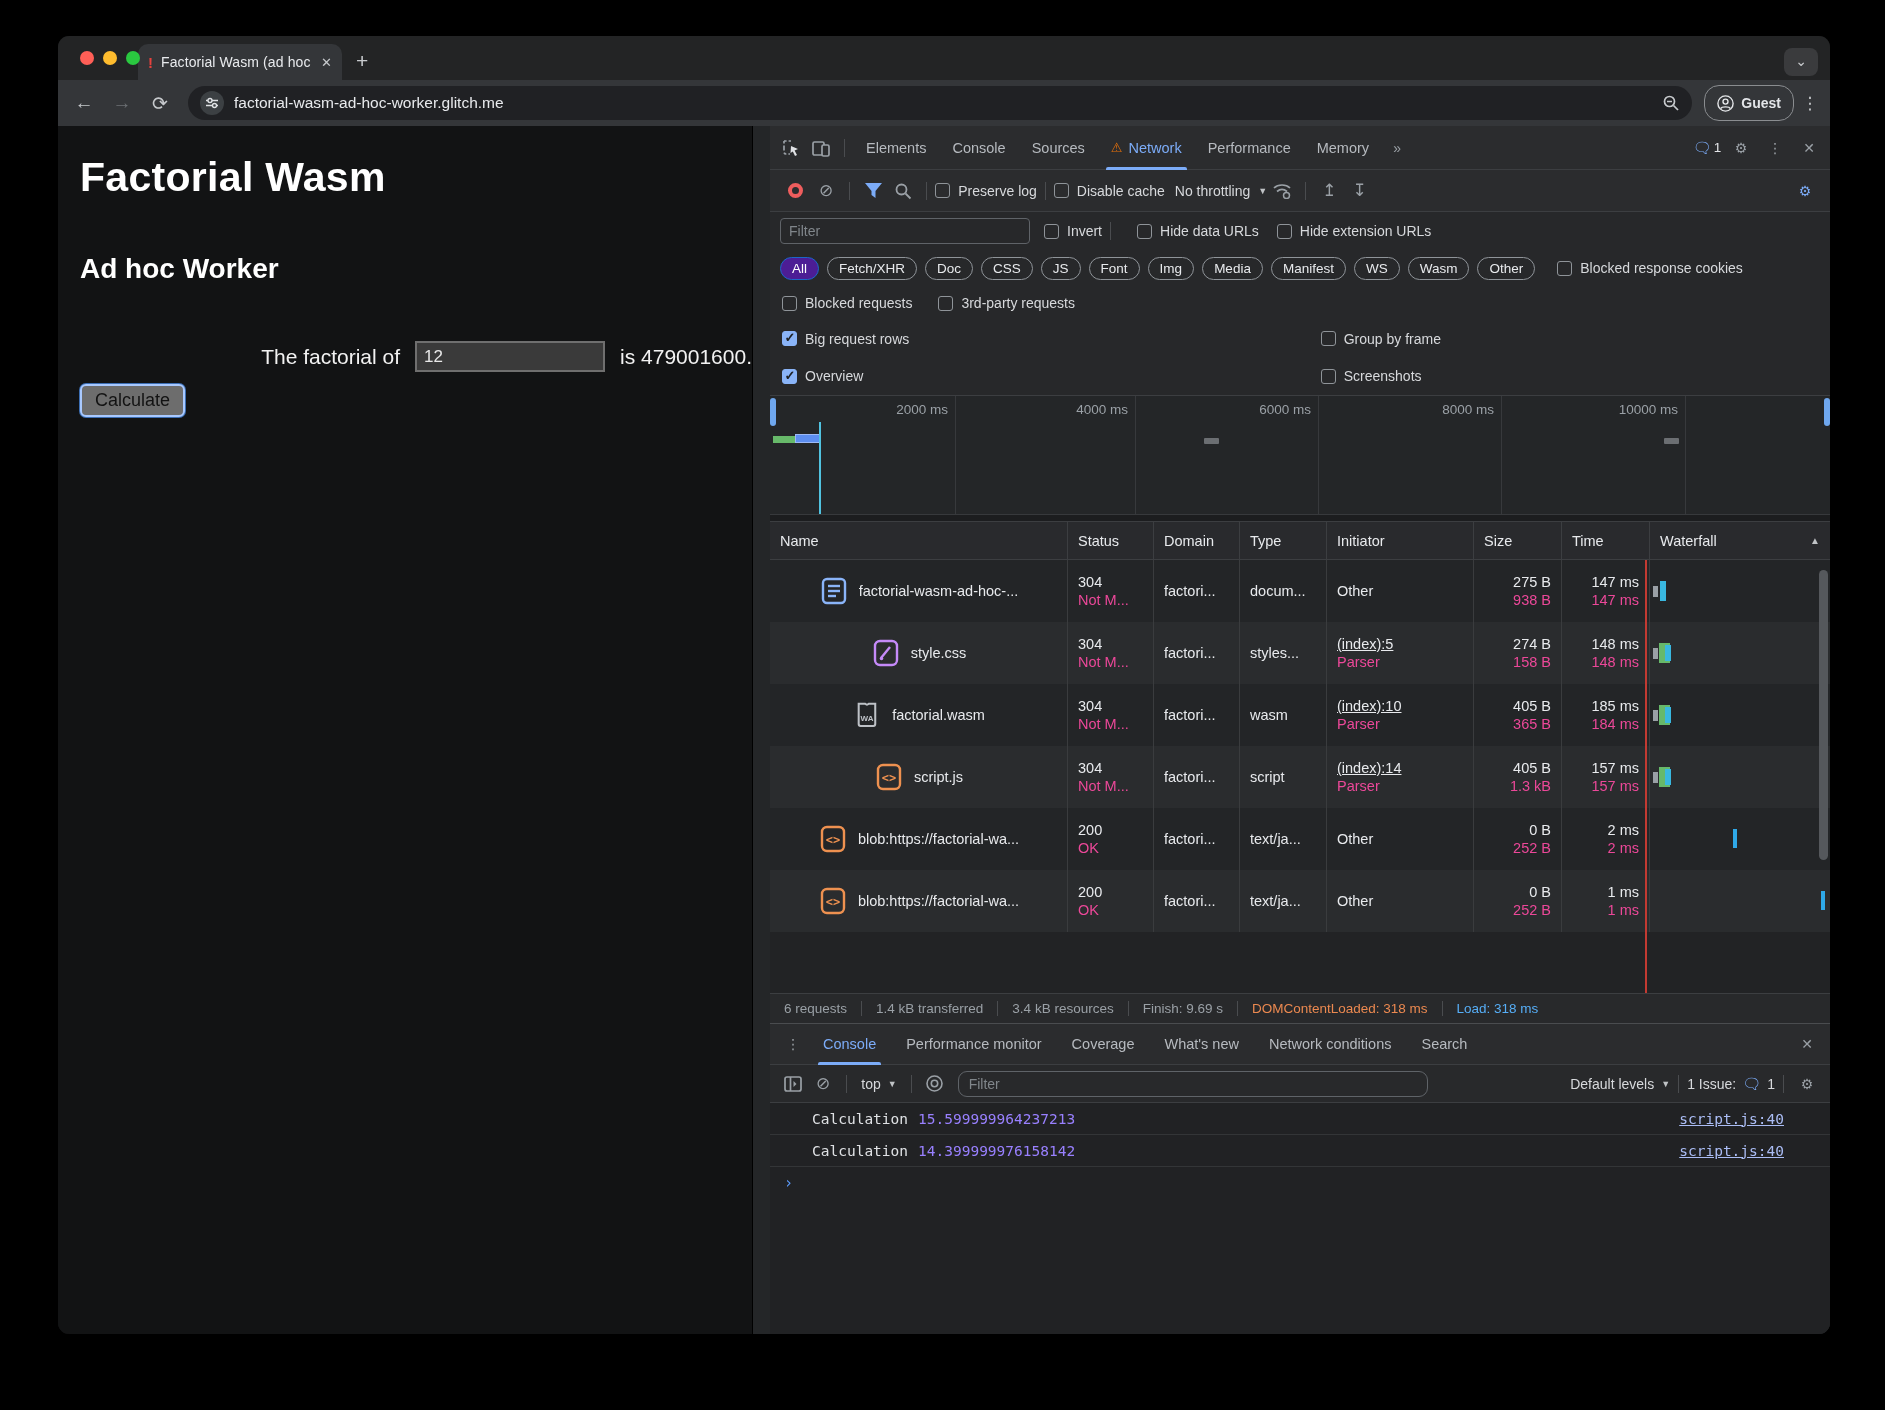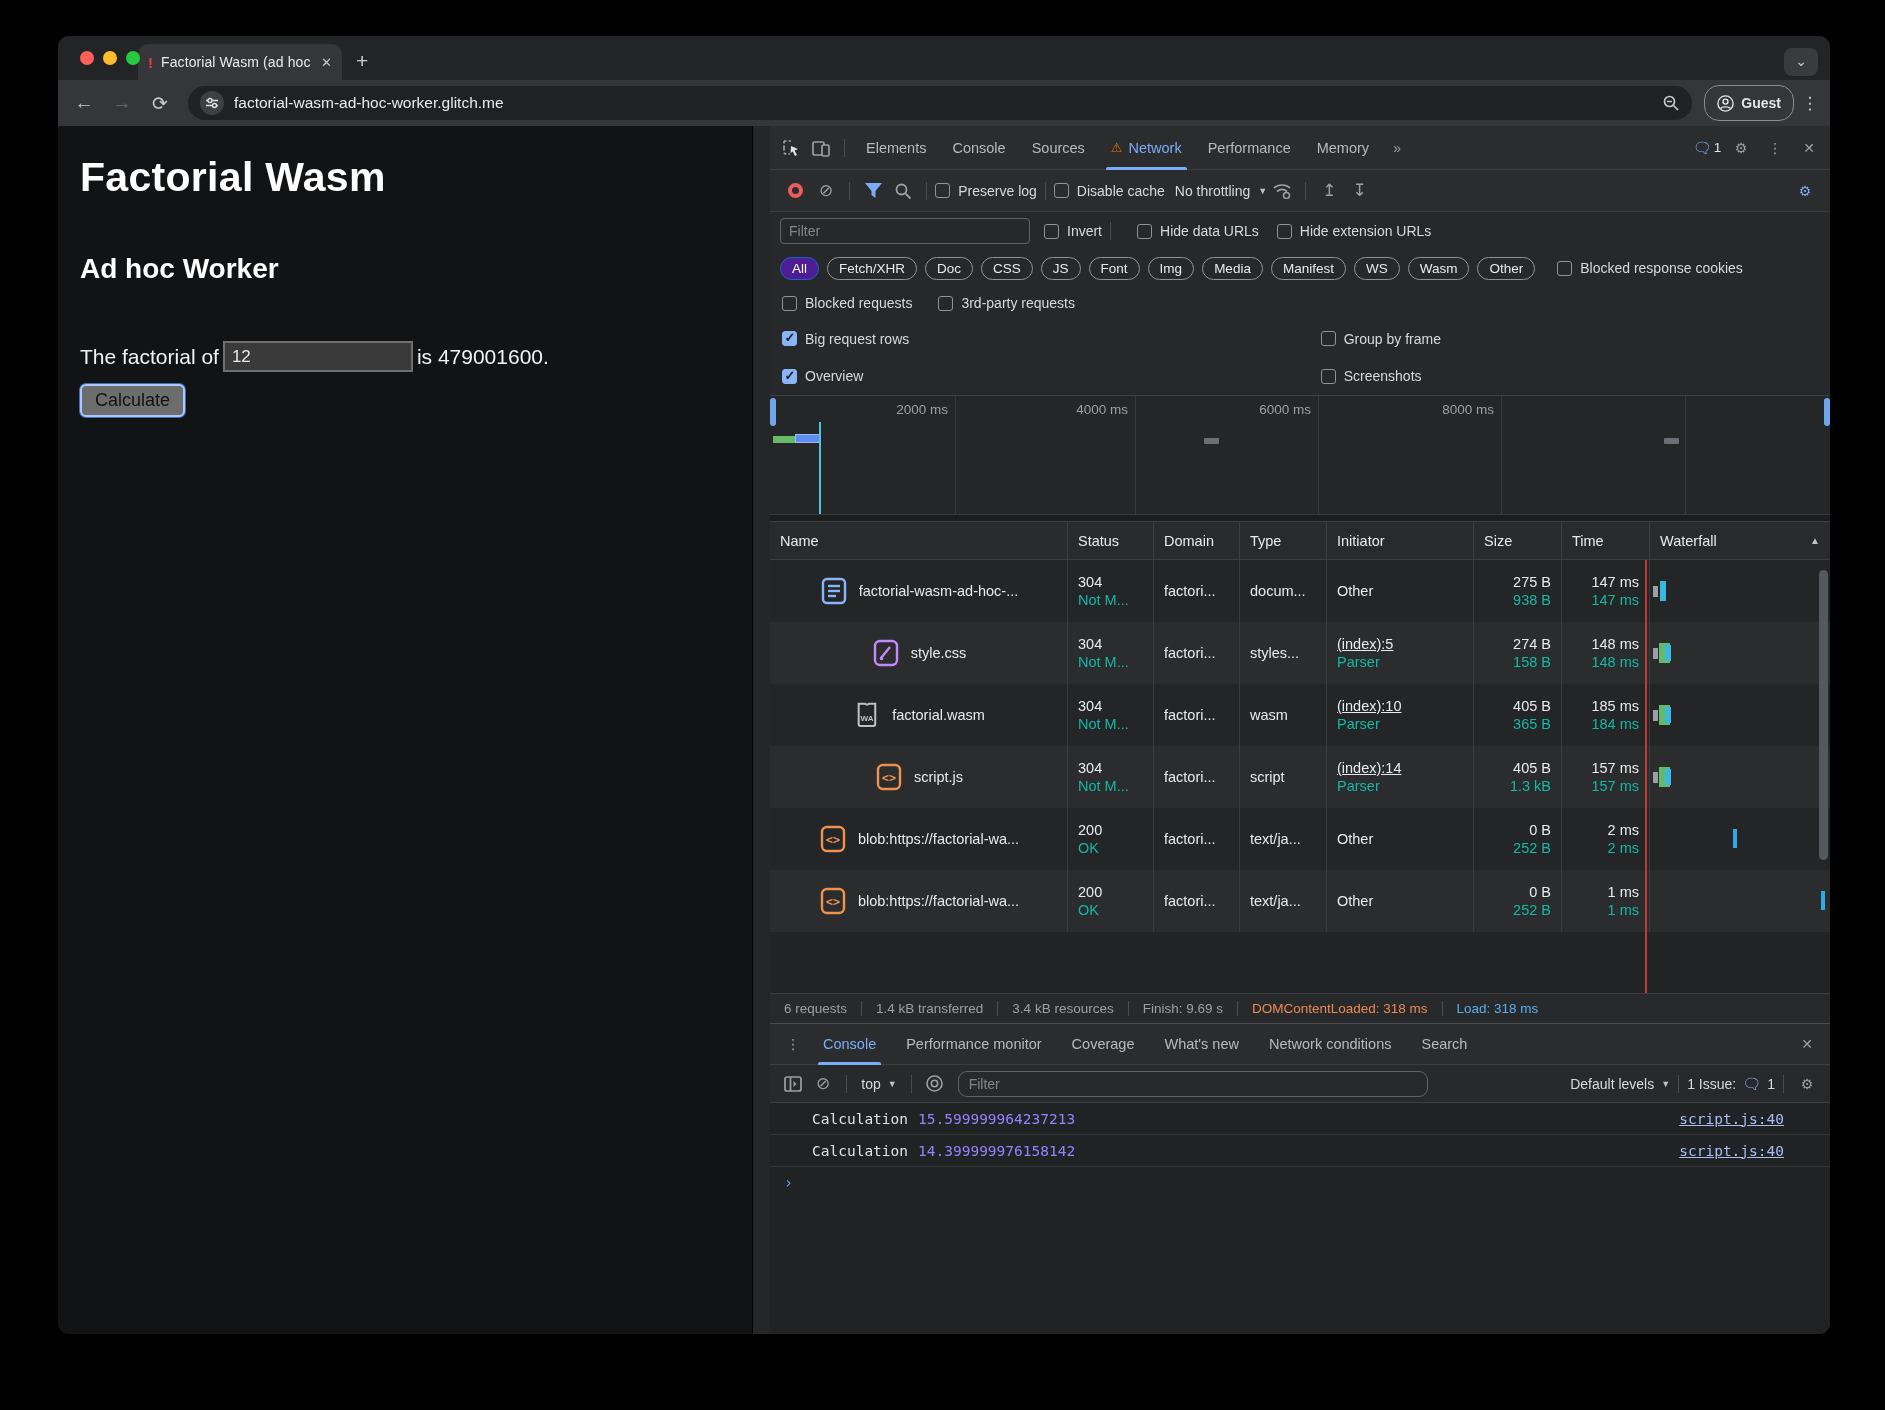--- a/index.html
+++ b/index.html
@@ -26,21 +26,21 @@
   .siteinfo { width:24px; height:24px; border-radius:50%; background:#3c4043; display:flex; align-items:center; justify-content:center; }
   .url-text { color:#e8eaed; font-size:15.5px; flex:1; }
   .guest { height:36px; border:1px solid #8a8d90; border-radius:15px; display:flex; align-items:center; gap:7px; padding:0 12px; color:#e3e5e8; font-size:14px; font-weight:bold; }
   .kebab { color:#c6c9cc; font-size:17px; width:20px; text-align:center; }
 
   
   .content { flex:1; display:flex; min-height:0; }
   .page { flex:1; background:#121314; padding:28px 0 0 22px; }
   .page h1 { color:#fff; font-size:41px; font-weight:700; letter-spacing:.3px; }
   .page h2 { color:#fff; font-size:28px; font-weight:700; margin-top:52px; }
-  .fact-row { margin-top:56px; color:#f2f2f2; font-size:21px; display:flex; align-items:center; gap:4px; }
+  .fact-row { margin-top:56px; color:#f2f2f2; font-size:21px; display:flex; align-items:center; gap:15px;justify-content:flex-end; }
   .fact-input { width:190px; height:31px; background:#3a3a3a; border:2px solid #6f6f6f; color:#e8e8e8; font-size:17px; padding:0 7px; font-family:"Liberation Sans", sans-serif; }
   .calc-btn { margin-top:12px; background:#6d6d6d; color:#131313; font-size:18px; padding:4px 13px; border:2px solid #a9c9ff; border-radius:6px; box-shadow:0 0 0 1px #3d6fb4; font-family:"Liberation Sans", sans-serif; }
 
   
   .devtools { width:1078px; flex:0 0 auto; background:#242628; border-left:1px solid #000; display:flex; flex-direction:column; position:relative; color:#d7d9dc; font-size:14px;padding-left:17px; }
   .dt-border { border-bottom:1px solid #3c3e41; }
   .vdiv { width:1px; height:18px; background:#4a4c4f; margin:0 8px; flex:0 0 auto; }
   .gray { color:#9aa0a6; }
 
   .dt-tabbar { height:44px; display:flex; align-items:center; padding:0 6px; background:#2b2c2e; }
@@ -97,21 +97,21 @@
   .net-header .hc:last-child { border-right:none; }
   .sort-arrow { margin-left:auto; color:#c0c3c6; font-size:10px; }
 
   .net-row { height:62px; font-size:14.5px; }
   .net-row.odd { background:#232527; }
   .net-row.even { background:#2a2c2e; }
   .c { border-right:1px solid #3a3c3e; padding:0 10px; display:flex; flex-direction:column; justify-content:center; overflow:hidden; }
   .c:last-child { border-right:none; }
   .c.namec { flex-direction:row; align-items:center; gap:10px; }
   .c .top { color:#e8eaed; white-space:nowrap; }
-  .c .sub { color:#14b8a6; white-space:nowrap; margin-top:2px; }
+  .c .sub { color:#ec4899; white-space:nowrap; margin-top:2px; }
   .c.right { align-items:flex-end; text-align:right; }
   .nm { color:#e8eaed; white-space:nowrap; overflow:hidden; }
   .link { text-decoration:underline; color:#dadce0; }
   .ricon { width:30px; height:30px; flex:0 0 auto; display:flex; align-items:center; justify-content:center; }
   .wfc { position:relative; padding:0; }
   .wf-gray { position:absolute; left:3px; top:26px; width:5px; height:11px; background:#9aa0a6; }
   .wf-green { position:absolute; left:9px; top:21px; width:11px; height:20px; background:#67b96a; }
   .wf-cyan { position:absolute; left:15px; top:23px; width:6px; height:16px; background:#39b8e0; }
   .wf-cyan.only { left:10px; top:21px; height:20px; }
   .wf-tick { position:absolute; top:21px; width:4px; height:19px; background:#2fa9e8; }
@@ -358,20 +358,21 @@
             <span class="cb"></span>
             <span>Screenshots</span>
           </label>
       </div>
 
       <div class="overview dt-border">
         <span class="ov-label" style="left:0;width:178px">2000 ms</span>
         <span class="ov-label" style="left:0;width:358px">4000 ms</span>
         <span class="ov-label" style="left:0;width:541px">6000 ms</span>
         <span class="ov-label" style="left:0;width:724px">8000 ms</span>
+        <span class="ov-label" style="left:0;width:908px">10000 ms</span>
         <span class="ov-label" style="left:1032px;width:60px">12000</span>
         <i class="ov-grid" style="left:185px"></i>
         <i class="ov-grid" style="left:365px"></i>
         <i class="ov-grid" style="left:548px"></i>
         <i class="ov-grid" style="left:731px"></i>
         <i class="ov-grid" style="left:915px"></i>
         <i class="ov-bar-green"></i>
         <i class="ov-bar-blue"></i>
         <i class="ov-loadline"></i>
         <i class="ov-dash" style="left:434px"></i>

